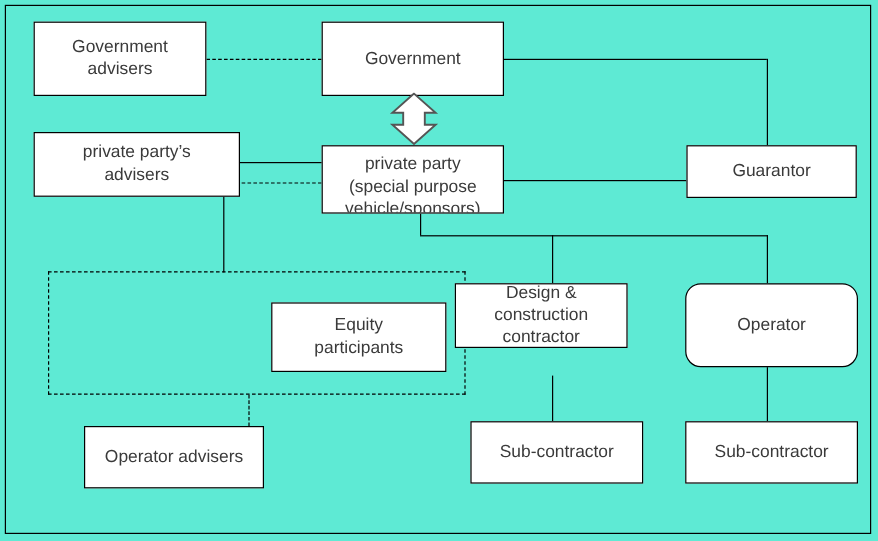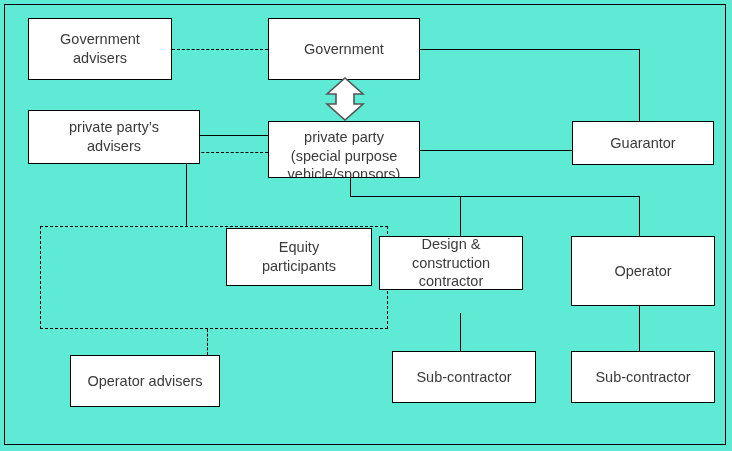--- a/index.html
+++ b/index.html
@@ -140,36 +140,36 @@
 advisers</span>
   </div>
 
   <div class="node clipped" style="left:268px; top:121px; width:152px; height:57px;">
     <span class="label">private party
 (special purpose
 vehicle/sponsors)</span>
   </div>
 
 
-  <div class="node" style="left:226px; top:228px; width:146px; height:58px;">
+  <div class="node" style="left:226px; top:252px; width:146px; height:58px;">
     <span class="label">Equity
 participants</span>
   </div>
 
   <div class="node" style="left:70px; top:355px; width:150px; height:52px;">
     <span class="label">Operator advisers</span>
   </div>
 
   <div class="node" style="left:379px; top:236px; width:144px; height:54px;">
     <span class="label">Design &amp;
 construction
 contractor</span>
   </div>
 
-  <div class="node" style="left:571px; top:236px; width:144px; height:70px;">
+  <div class="node" style="left:571px; top:236px; width:144px; height:70px;border-radius:13px;">
     <span class="label">Operator</span>
   </div>
 
   <div class="node" style="left:392px; top:351px; width:144px; height:52px;">
     <span class="label">Sub-contractor</span>
   </div>
 
   <div class="node" style="left:571px; top:351px; width:144px; height:52px;">
     <span class="label">Sub-contractor</span>
   </div>

